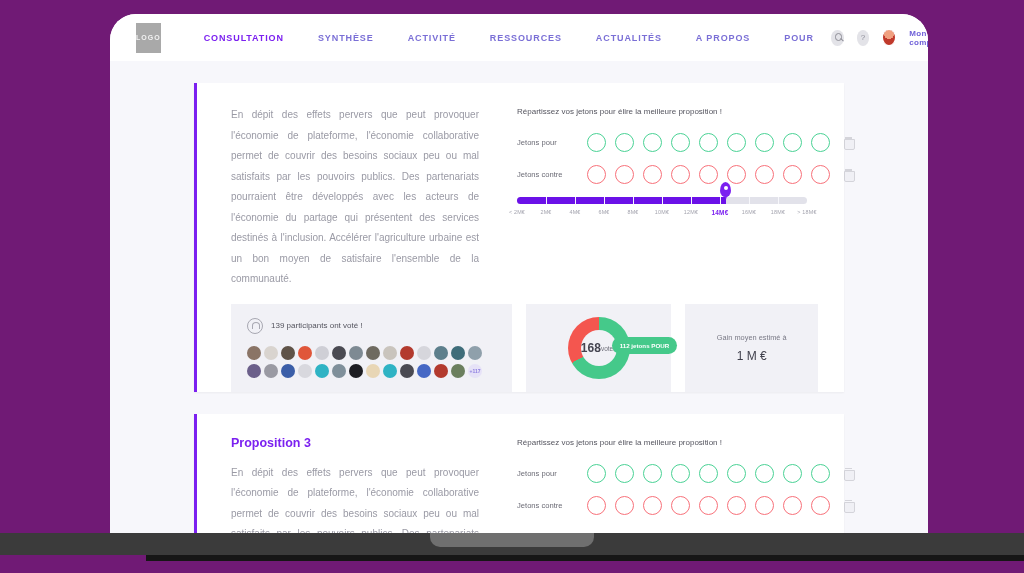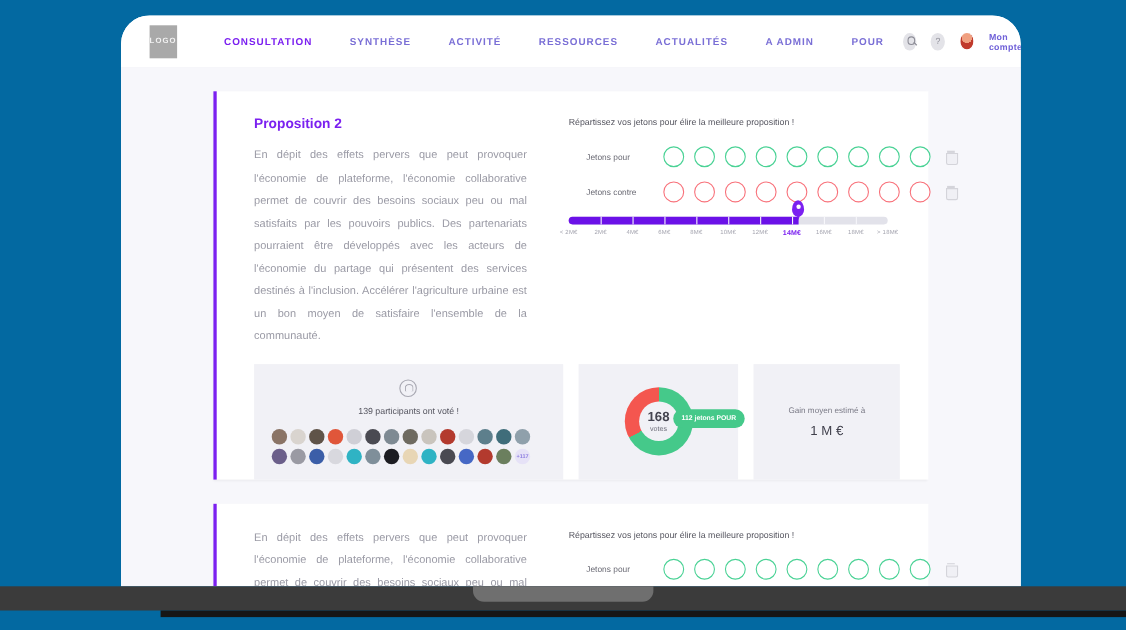--- a/index.html
+++ b/index.html
@@ -1,20 +1,20 @@
 <!DOCTYPE html>
 <html><head>
 <meta charset="utf-8">
 <style>
   html,body{margin:0;padding:0;}
   body{
     width:1024px;height:573px;overflow:hidden;background:#000;
     font-family:"Liberation Sans","DejaVu Sans",sans-serif;
   }
-  .stage{position:relative;width:1024px;height:573px;background:#0369a1;}
+  .stage{position:relative;width:1024px;height:573px;background:#701a75;}
 
   
   .device{
     position:absolute;left:110px;top:14px;width:818px;height:519px;
     background:#ffffff;border-top-left-radius:26px;border-top-right-radius:26px;
     overflow:hidden;
   }
   .laptop-base{
     position:absolute;left:0px;top:533px;width:1024px;height:22px;
     background:#3b3b3b;
@@ -77,21 +77,21 @@
   .card-inner{display:flex;padding:22px 26px 10px 34px;}
   .col-left{width:248px;flex:none;}
   .col-right{flex:1;padding-left:38px;}
   .prop-title{font-size:12.5px;color:#7b20f0;font-weight:700;margin:0 0 13px 0;}
   .prop-text{
     font-size:10px;line-height:2.05;color:#9a9aa5;text-align:justify;margin:0;
   }
   .section-q{font-size:8px;color:#55555f;margin:2px 0 17px 0;}
 
   .token-row{display:flex;align-items:center;margin-bottom:13px;}
-  .token-label{width:62px;font-size:7.6px;color:#6b6b75;flex:none;margin-left:16px;}
+  .token-label{width:62px;font-size:7.6px;color:#6b6b75;flex:none;}
   .tokens{display:flex;gap:9px;margin-left:8px;}
   .tok{width:17px;height:17px;border-radius:50%;border:1.4px solid #4ad295;background:#fff;cursor:pointer;}
   .tok.con{border-color:#f8717a;}
   .trash{
     width:9px;height:11px;margin-left:14px;position:relative;cursor:pointer;opacity:.55;
   }
   .trash:before{
     content:"";position:absolute;left:0;top:2px;width:9px;height:9px;
     border:1px solid #b8b8c0;border-radius:0 0 2px 2px;background:#ececf1;
   }
@@ -127,40 +127,40 @@
     white-space:nowrap;letter-spacing:0.2px;
   }
   .slider-labels span.cur{color:#7b20f0;font-weight:700;font-size:6.4px;}
 
   
   .stats{display:flex;gap:14px;padding:4px 26px 0 34px;}
   .stat{background:#f1f1f6;}
   .stat.participants{width:274px;padding:14px 16px 14px 16px;}
   .stat.donut{width:160px;display:flex;align-items:center;justify-content:center;}
   .stat.gain{width:146px;display:flex;flex-direction:column;align-items:center;justify-content:center;}
-  .part-head{display:flex;align-items:center;gap:8px;margin-bottom:12px;flex-direction:column;}
+  .part-head{display:flex;align-items:center;gap:8px;margin-bottom:12px;}
   .part-icon{
     width:14px;height:14px;border-radius:50%;border:1px solid #a8a8b2;position:relative;
   }
   .part-icon:after{
     content:"";position:absolute;left:3.5px;top:3px;width:6px;height:6px;
     border:1px solid #a8a8b2;border-radius:50% 50% 0 0;border-bottom:none;
   }
   .part-title{font-size:8px;color:#54545e;}
   .avatars{display:flex;flex-direction:column;gap:4px;}
   .av-row{display:flex;gap:3px;}
   .av{width:14px;height:14px;border-radius:50%;flex:none;background:#b9b9c2;}
   .av.plus{
     background:#e6e2f7;color:#8d7de0;font-size:5px;font-weight:700;
     display:flex;align-items:center;justify-content:center;
   }
   .donut-wrap{position:relative;width:62px;height:62px;}
   .donut-hole{
     position:absolute;left:13px;top:13px;width:36px;height:36px;border-radius:50%;
-    background:#f1f1f6;display:flex;flex-direction:column;align-items:center;justify-content:center;
+    background:#f1f1f6;display:flex;flex-direction:row;align-items:center;justify-content:center;
   }
   .donut-num{font-size:12px;font-weight:700;color:#444450;line-height:1;}
   .donut-sub{font-size:6.5px;color:#70707b;margin-top:2px;}
   .tooltip{
     position:absolute;left:44px;top:20px;background:#45c98a;color:#fff;
     font-size:6.2px;font-weight:700;padding:5px 8px;border-radius:9px;white-space:nowrap;
   }
   .gain-label{font-size:7.4px;color:#7a7a86;margin-bottom:7px;}
   .gain-value{font-size:12px;color:#3f3f4b;font-weight:400;}
 
@@ -182,38 +182,37 @@
   <div class="device">
 
     <div class="navbar">
       <div class="logo-box">LOGO</div>
       <div class="nav-links">
         <div class="nav-link active">CONSULTATION</div>
         <div class="nav-link">SYNTHÈSE</div>
         <div class="nav-link">ACTIVITÉ</div>
         <div class="nav-link">RESSOURCES</div>
         <div class="nav-link">ACTUALITÉS</div>
-        <div class="nav-link">A ADMIN</div>
+        <div class="nav-link">A PROPOS</div>
         <div class="nav-link">POUR</div>
       </div>
       <div class="nav-right">
         <div class="mini-search"></div>
         <div class="icon-circle">?</div>
         <div class="avatar-nav"></div>
         <div class="account-label">Mon compte</div>
 
       </div>
     </div>
 
     <div class="page">
 
       <div class="card">
         <div class="card-inner">
           <div class="col-left">
-            <div class="prop-title">Proposition 2</div>
             <p class="prop-text">En dépit des effets pervers que peut provoquer l'économie de plateforme, l'économie collaborative permet de couvrir des besoins sociaux peu ou mal satisfaits par les pouvoirs publics. Des partenariats pourraient être développés avec les acteurs de l'économie du partage qui présentent des services destinés à l'inclusion. Accélérer l'agriculture urbaine est un bon moyen de satisfaire l'ensemble de la communauté.</p>
           </div>
           <div class="col-right">
             <div class="section-q">Répartissez vos jetons pour élire la meilleure proposition !</div>
 
             <div class="token-row">
               <div class="token-label">Jetons pour</div>
               <div class="tokens">
                 <span class="tok"></span>
                 <span class="tok"></span>
@@ -333,20 +332,21 @@
             <div class="gain-label">Gain moyen estimé à</div>
             <div class="gain-value">1 M €</div>
           </div>
         </div>
 
       </div>
 
       <div class="card">
         <div class="card-inner">
           <div class="col-left">
+            <div class="prop-title">Proposition 3</div>
             <p class="prop-text">En dépit des effets pervers que peut provoquer l'économie de plateforme, l'économie collaborative permet de couvrir des besoins sociaux peu ou mal satisfaits par les pouvoirs publics. Des partenariats pourraient être développés avec les acteurs de l'économie du partage qui présentent des services destinés à l'inclusion. Accélérer l'agriculture urbaine est un bon moyen de satisfaire l'ensemble de la communauté.</p>
           </div>
           <div class="col-right">
             <div class="section-q">Répartissez vos jetons pour élire la meilleure proposition !</div>
 
             <div class="token-row">
               <div class="token-label">Jetons pour</div>
               <div class="tokens">
                 <span class="tok"></span>
                 <span class="tok"></span>

